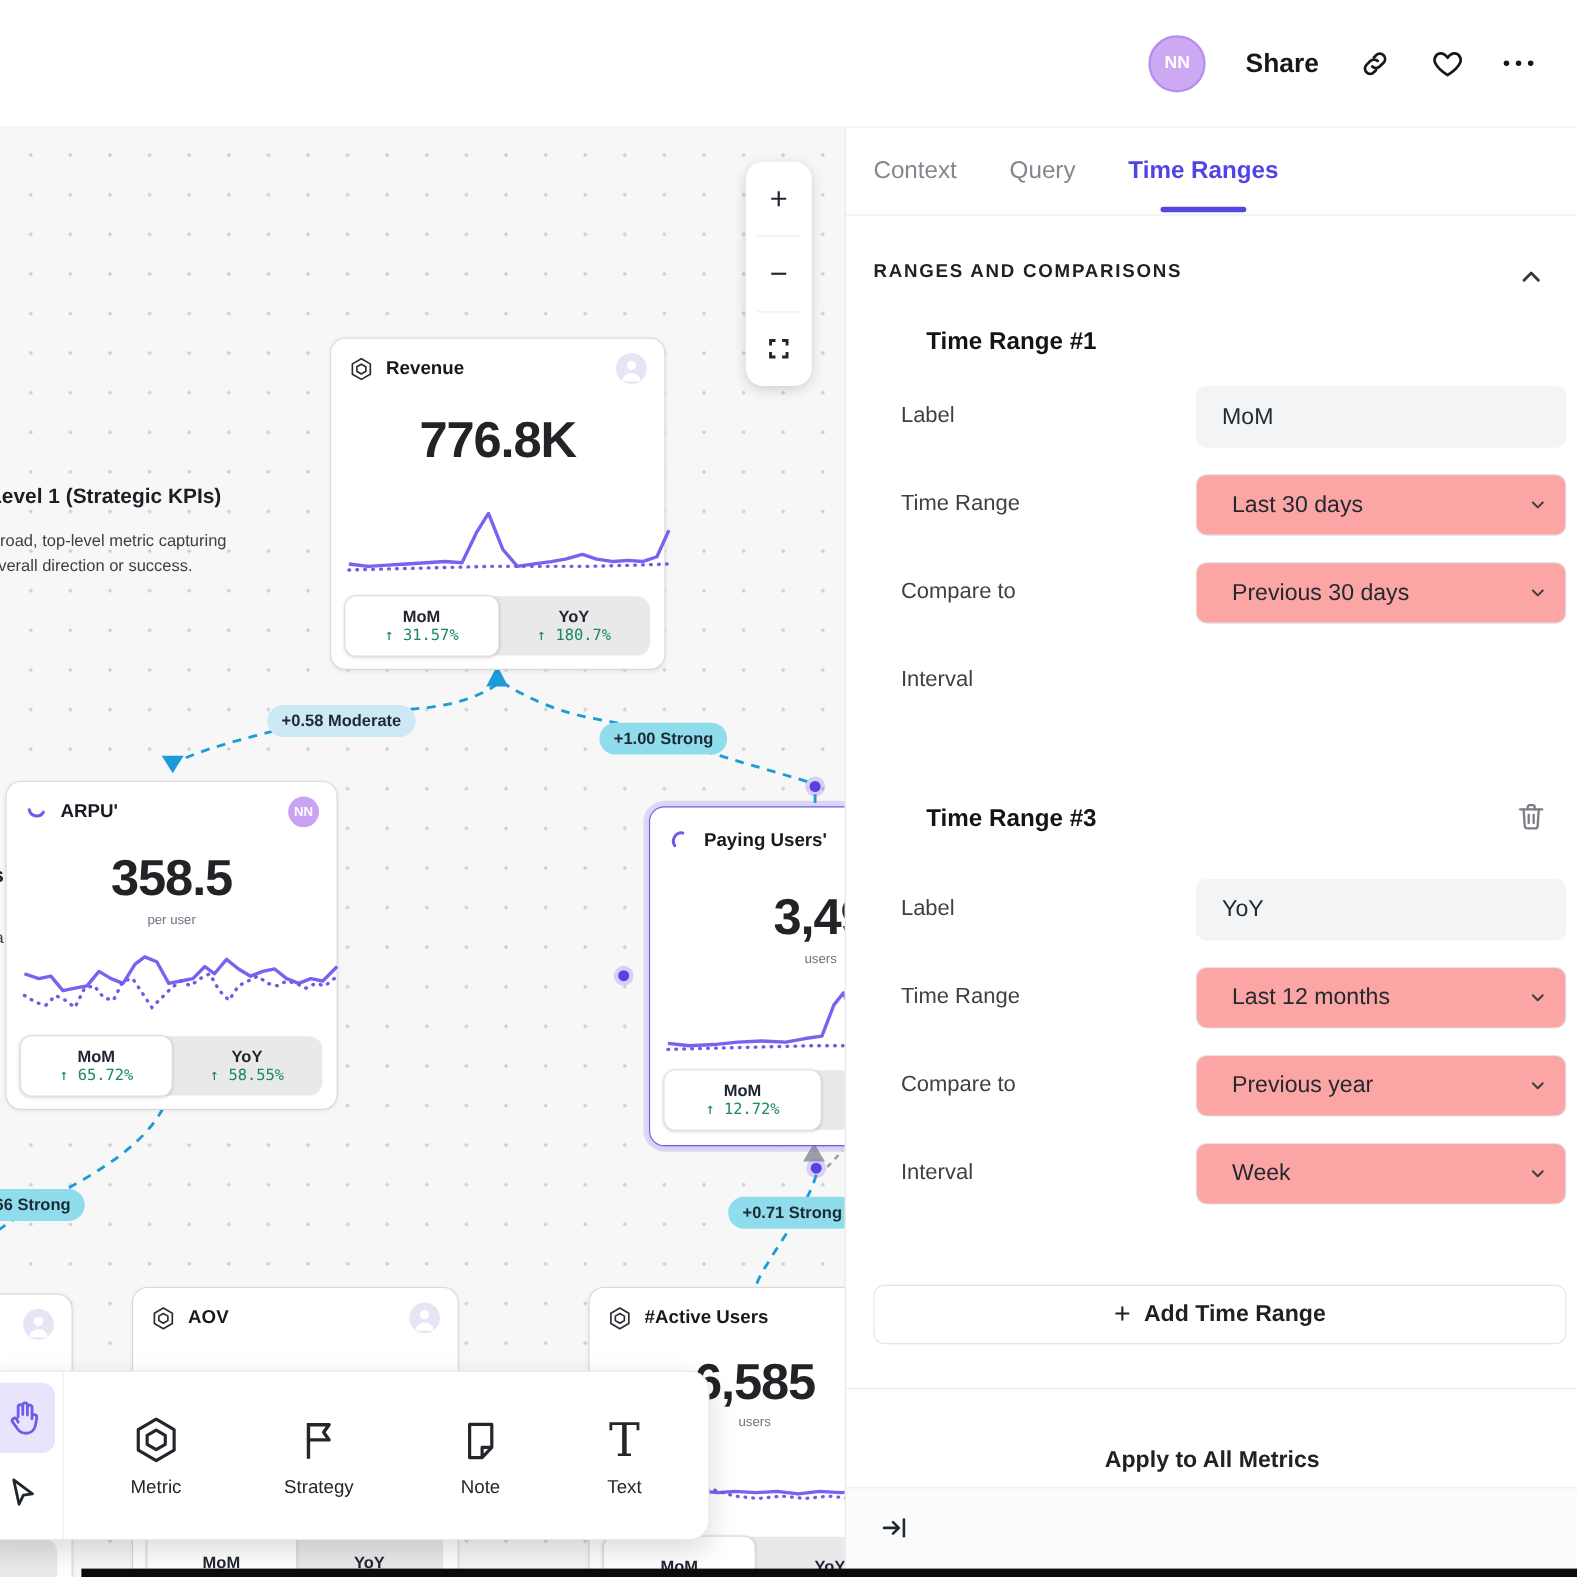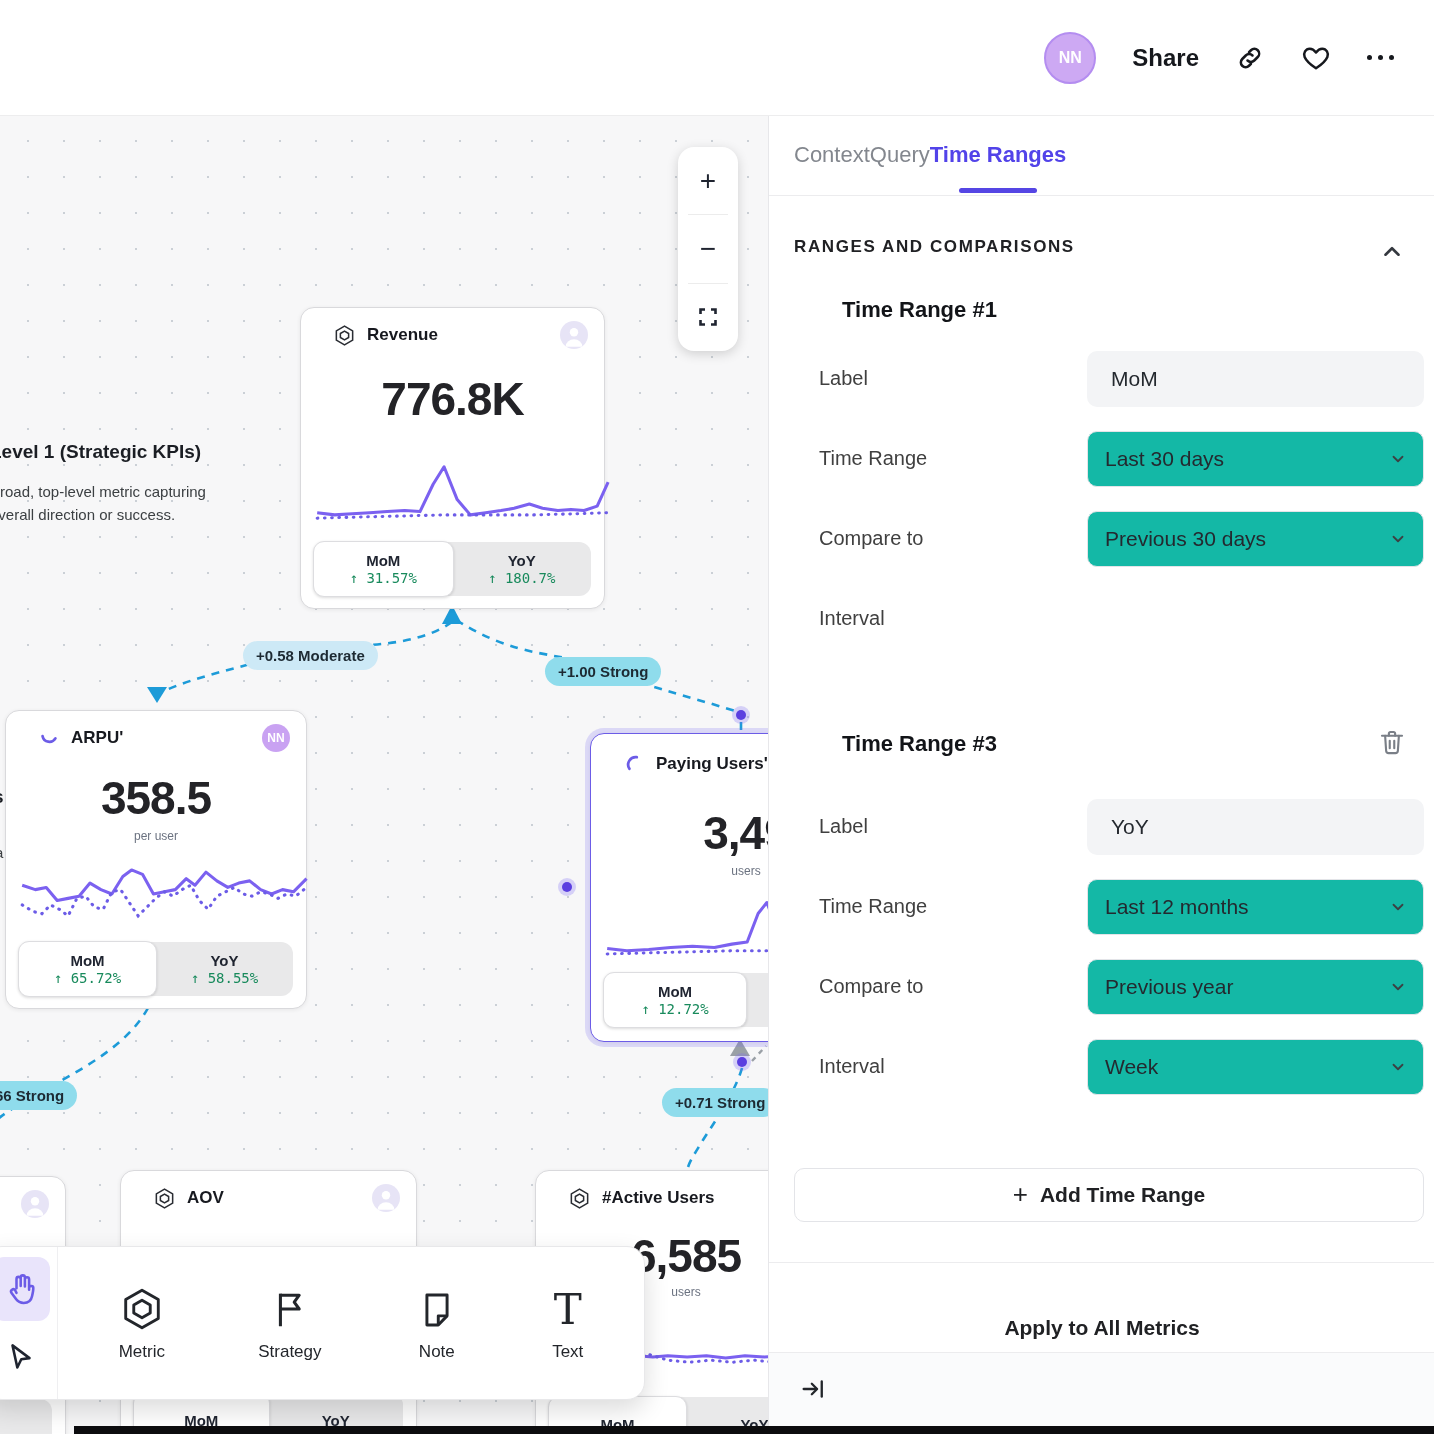--- a/index.html
+++ b/index.html
@@ -32,21 +32,21 @@
   .note-title{position:absolute;font-size:19px;font-weight:700;color:#1b1e24;white-space:nowrap;z-index:1;}
   .note-body{position:absolute;font-size:15px;color:#3c4043;white-space:nowrap;z-index:1;line-height:23px;}
   .frag{position:absolute;z-index:1;color:#1b1e24;}
 
   
   .card{position:absolute;background:#fff;border:1px solid #d9d9dc;border-radius:14px;
         box-shadow:0 1px 4px rgba(0,0,0,.07);z-index:3;}
   .card.selected{border:1.5px solid #6c5ce7;
         box-shadow:0 0 0 5px rgba(124,108,243,.22),0 1px 4px rgba(0,0,0,.07);}
   .card-header{position:absolute;left:0;top:0;right:0;height:54px;display:flex;align-items:center;
-               padding:0 16px;gap:11px;margin-left:16px;}
+               padding:0 16px;gap:11px;}
   .card-title{font-size:17px;font-weight:700;color:#17191f;white-space:nowrap;}
   .metric-hex{width:23px;height:23px;color:#2a2d33;flex:0 0 auto;}
   .spinner-arc{width:22px;height:22px;color:#6c5ce7;flex:0 0 auto;}
   .avatar-person{margin-left:auto;width:28px;height:28px;border-radius:50%;overflow:hidden;
                  background:#e7e4f6;flex:0 0 auto;}
   .avatar-nn{margin-left:auto;width:28px;height:28px;border-radius:50%;background:#c9a2f2;color:#fff;
              font-size:12px;font-weight:700;display:flex;align-items:center;justify-content:center;flex:0 0 auto;}
   .big-value{position:absolute;left:0;right:0;text-align:center;font-size:46px;font-weight:700;
              letter-spacing:-1px;color:#232327;}
   .unit{position:absolute;left:0;right:0;text-align:center;font-size:12px;color:#6b7280;}
@@ -80,35 +80,35 @@
   .tool-main{display:flex;align-items:center;width:558px;justify-content:space-around;padding:0 14px;}
   .tool-item{display:flex;flex-direction:column;align-items:center;gap:10px;}
   .tool-item .t-ic{height:48px;display:flex;align-items:flex-end;justify-content:center;color:#23262b;}
   .tool-item .t-lb{font-size:17px;font-weight:500;color:#23262b;}
   .text-T{font-family:"DejaVu Serif",serif;font-size:42px;line-height:44px;color:#23262b;}
 
   
   .panel{position:absolute;left:768px;top:115px;width:666px;height:1319px;background:#fff;
          border-left:1px solid #e7e7ea;z-index:9;}
   .tabs{position:absolute;left:0;top:0;right:0;height:80px;border-bottom:1px solid #ececee;
-        display:flex;align-items:center;padding-left:25px;}
+        display:flex;align-items:center;gap:48px;padding-left:25px;}
   .tab{position:relative;font-size:22px;color:#83878e;height:80px;display:flex;align-items:center;}
   .tab.active{color:#5243e9;font-weight:600;}
   .tab.active::after{content:"";position:absolute;left:50%;transform:translateX(-50%);bottom:2px;
         width:78px;height:5px;border-radius:3px;background:#5546e4;}
   .section-hdr{position:absolute;left:25px;top:122px;font-size:17px;font-weight:700;
         letter-spacing:1.6px;color:#202124;}
   .chev-up{position:absolute;right:30px;top:124px;width:26px;height:26px;color:#34383f;}
   .tr-title{position:absolute;left:25px;font-size:22px;font-weight:700;color:#121418;margin-left:48px;}
   .field-label{position:absolute;left:50px;font-size:20px;color:#404040;}
   .control{position:absolute;left:318px;width:337px;height:56px;border-radius:10px;box-sizing:border-box;
            display:flex;align-items:center;}
   .ctrl-input{background:#f3f4f6;border:none;padding-left:24px;font-size:21px;color:#24292f;
            font-family:"Liberation Sans",sans-serif;width:100%;height:100%;border-radius:10px;box-sizing:border-box;}
-  .ctrl-select{background:#14b8a6;border:1px solid #e3e4e8;padding:0 16px 0 17px;justify-content:space-between;gap:16px;}
+  .ctrl-select{background:#fca5a5;border:1px solid #e3e4e8;padding:0 16px 0 32px;justify-content:space-between;gap:16px;}
   .ctrl-select .val{font-size:21px;font-weight:500;color:#24292f;}
   .chev-dn{width:18px;height:18px;color:#3c4043;}
   .trash{position:absolute;right:28px;top:612px;width:30px;height:30px;color:#7a7f87;}
   .add-btn{position:absolute;left:25px;top:1053px;width:630px;height:54px;border:1px solid #e3e4e8;
            border-radius:10px;display:flex;align-items:center;justify-content:center;gap:12px;
            font-size:21px;font-weight:600;color:#202124;background:#fff;box-sizing:border-box;}
   .add-btn .plus{font-size:26px;font-weight:400;margin-top:-2px;}
   .divider{position:absolute;left:0;right:0;height:1px;background:#ececee;}
   .apply-btn{position:absolute;left:0;right:0;top:1193px;height:40px;display:flex;align-items:center;
              justify-content:center;font-size:21px;font-weight:600;color:#202124;}

